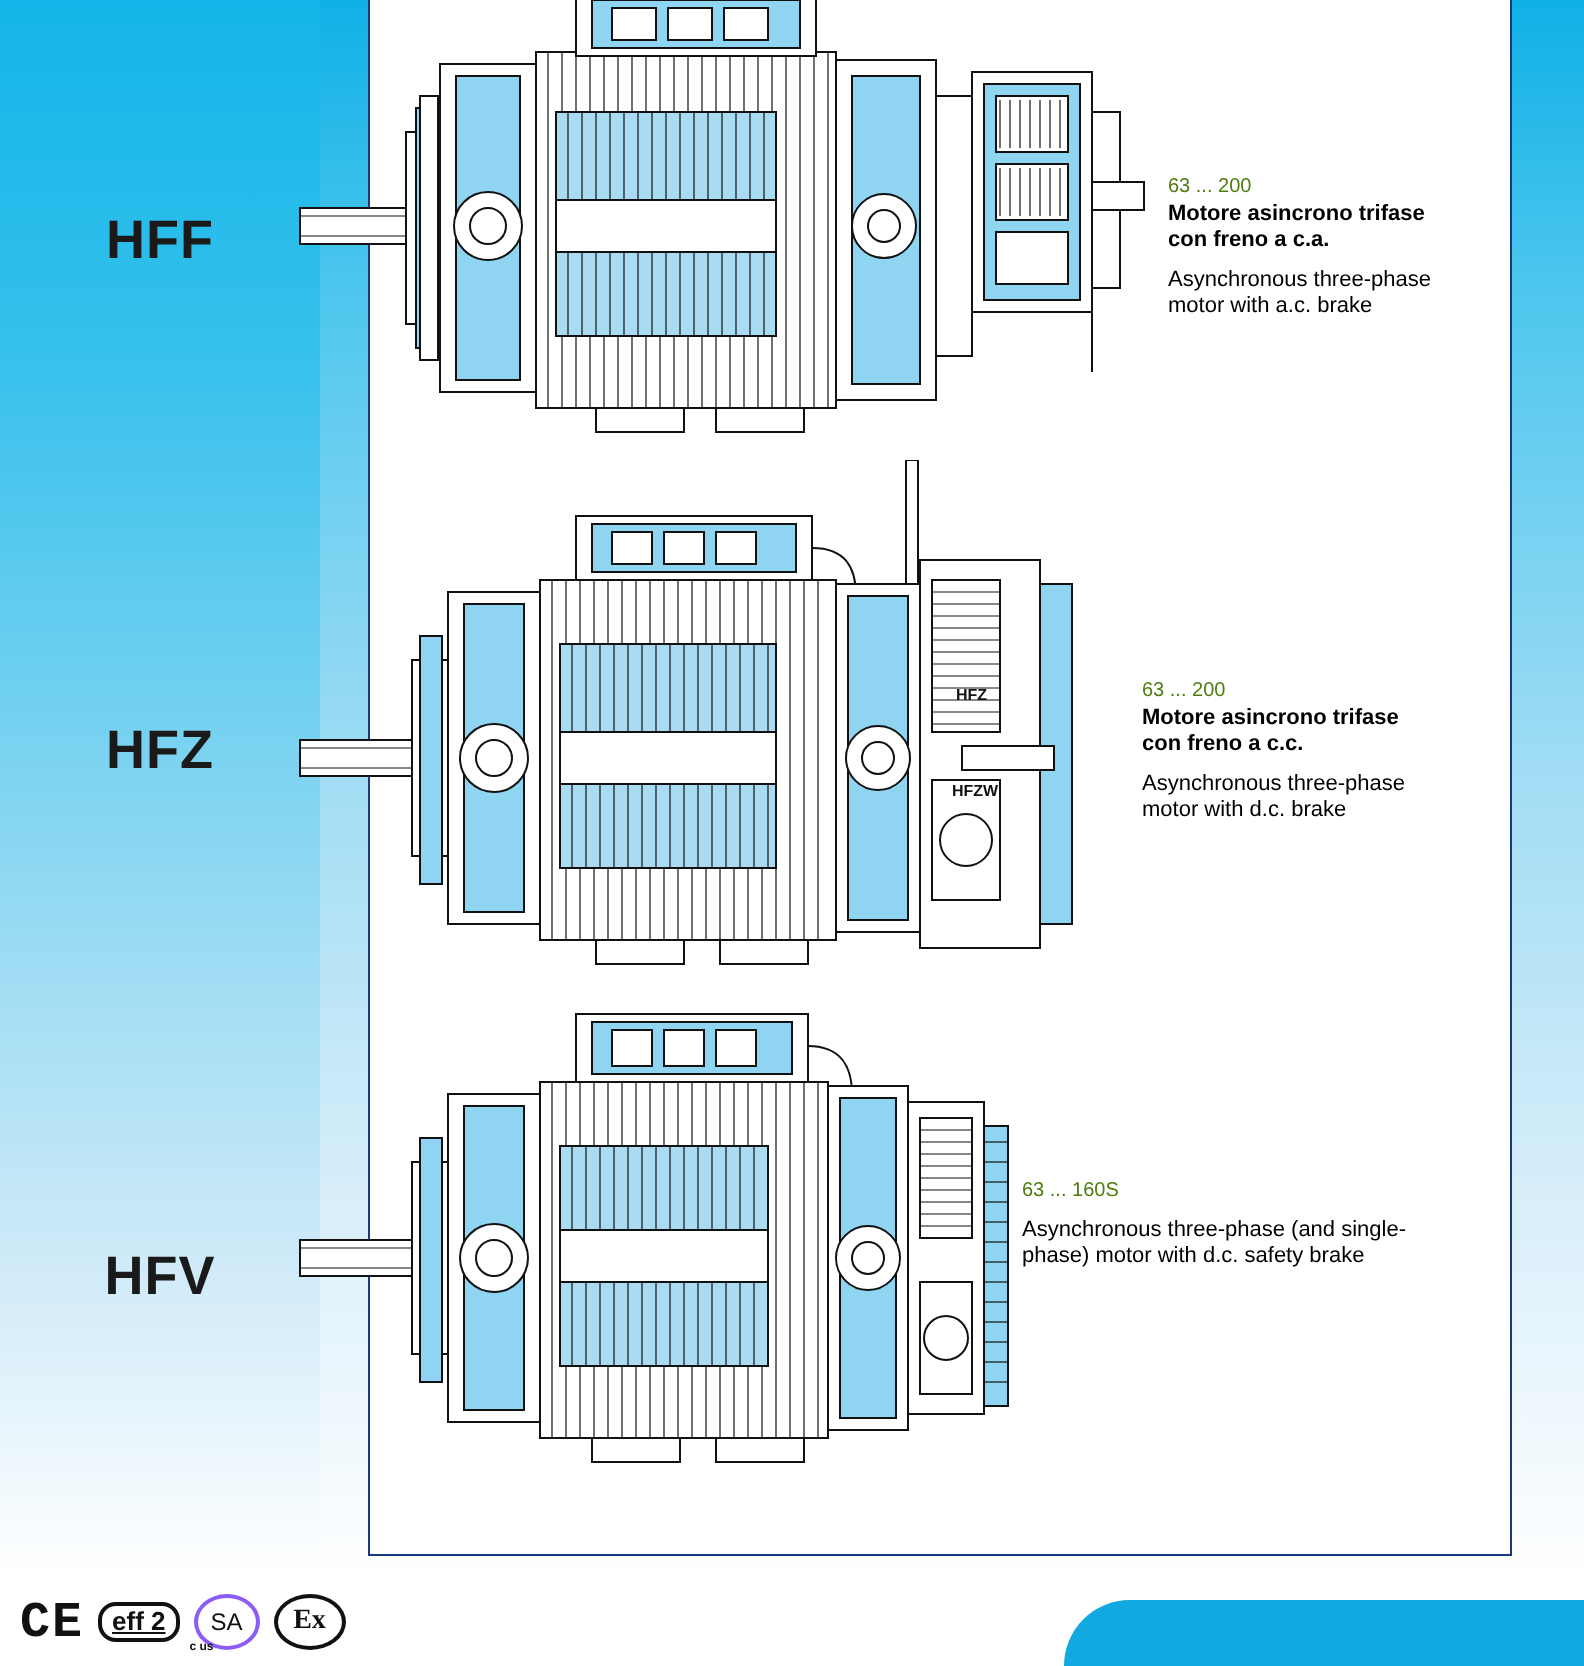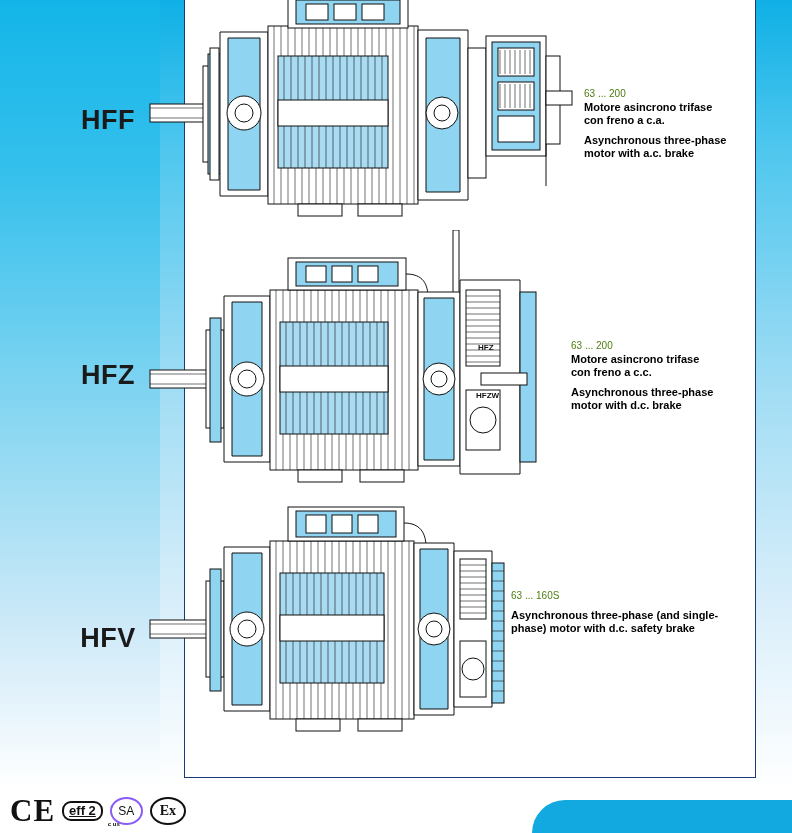--- a/index.html
+++ b/index.html
@@ -43,33 +43,32 @@
   .bottom-curve{
     position:absolute;right:0;top:800px;width:260px;height:33px;
     background:#12a9e0;
     border-top-left-radius:33px 33px;
   }
   
   .series-label{
     position:absolute;left:0;width:160px;text-align:center;
     font-weight:bold;font-size:27px;color:#1a1a1a;
     letter-spacing:0.5px;
-    padding-left:28px;
   }
   
   .txt-block{position:absolute;}
   .txt-title{font-weight:normal;font-size:10px;color:#4d7c0f;margin-bottom:2px;}
   .txt-it{font-weight:bold;font-size:11px;line-height:12.5px;color:#000;}
-  .txt-en{font-weight:bold;font-size:11px;line-height:12.5px;color:#000;margin-top:8px;}
+  .txt-en{font-weight:normal;font-size:11px;line-height:12.5px;color:#000;margin-top:8px;}
   
   .logos{
     position:absolute;left:10px;top:793px;height:36px;
     display:flex;align-items:center;gap:7px;
   }
-  .logo-ce{font-family:Liberation Serif, serif;font-size:31px;font-weight:bold;letter-spacing:1px;color:#111;}
+  .logo-ce{font-family:Liberation Mono, monospace;font-size:25px;font-weight:bold;letter-spacing:1px;color:#111;}
   .logo-eff{
     border:2px solid #111;border-radius:9px;padding:0 5px;
     font-size:13px;font-weight:bold;color:#111;line-height:16px;
     display:inline-block;
     text-decoration:underline;
   }
   .logo-round{
     width:29px;height:24px;border:2px solid #8b5cf6;border-radius:50%;
     display:flex;align-items:center;justify-content:center;
     font-size:12px;font-weight:normal;color:#111;

